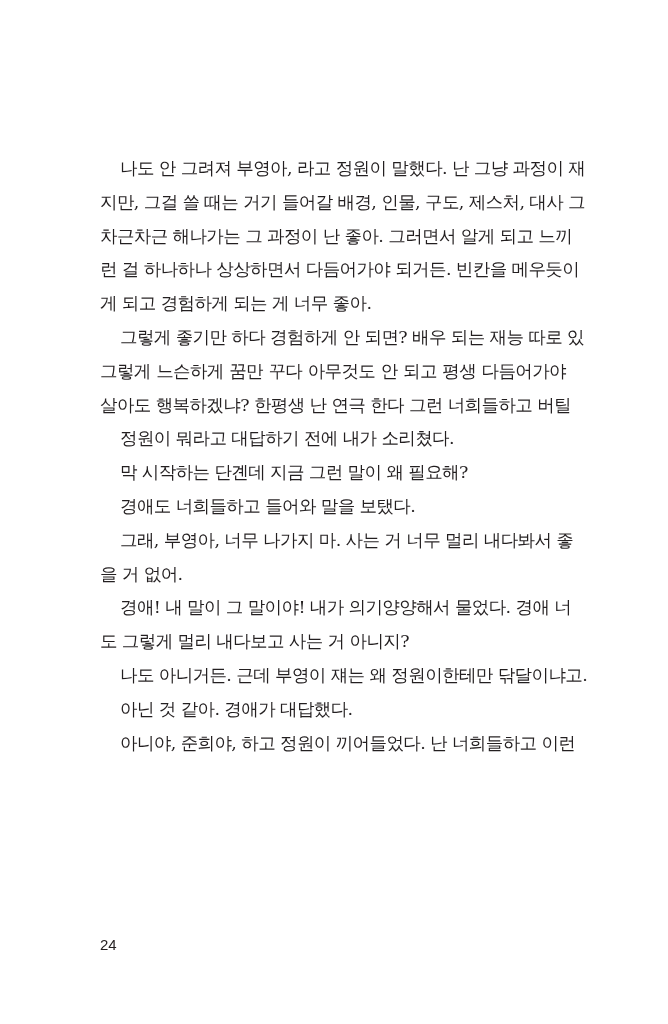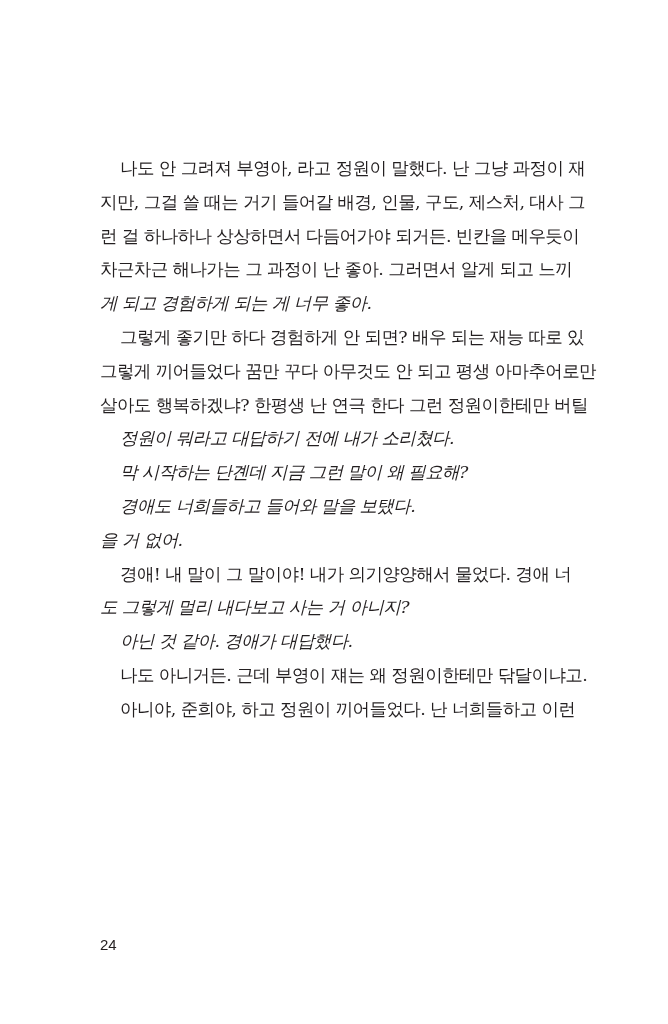--- a/index.html
+++ b/index.html
@@ -12,44 +12,45 @@
     line-height: 33.8px;
     height: 33.8px;
     color: #231f20;
     white-space: nowrap;
     text-align: justify;
     text-align-last: justify;
     letter-spacing: -0.6px;
     word-spacing: 0px;
   }
   .line.indent { padding-left: 20px; }
-  .line.last { text-align-last: left; font-style: italic; }
+  .line.last { text-align-last: left; }
   .page-number {
     position: absolute; left: 100px; top: 908px;
     font-family: Liberation Sans, sans-serif;
     font-size: 15px; color: #231f20;
   }
 </style>
 </head>
 <body>
 
 <div class="page">
   <div class="text-block">
     <div class="line indent">나도 안 그려져 부영아, 라고 정원이 말했다. 난 그냥 과정이 재</div>
     <div class="line">지만, 그걸 쓸 때는 거기 들어갈 배경, 인물, 구도, 제스처, 대사 그</div>
+    <div class="line">차근차근 해나가는 그 과정이 난 좋아. 그러면서 알게 되고 느끼</div>
     <div class="line">런 걸 하나하나 상상하면서 다듬어가야 되거든. 빈칸을 메우듯이</div>
-    <div class="line">차근차근 해나가는 그 과정이 난 좋아. 그러면서 알게 되고 느끼</div>
     <div class="line last">게 되고 경험하게 되는 게 너무 좋아.</div>
     <div class="line indent">그렇게 좋기만 하다 경험하게 안 되면? 배우 되는 재능 따로 있</div>
-    <div class="line">그렇게 끼어들었다 꿈만 꾸다 아무것도 안 되고 평생 아마추어로만</div>
-    <div class="line">살아도 행복하겠냐? 한평생 난 연극 한다 그런 정원이한테만 버틸</div>
+    <div class="line">그렇게 느슨하게 꿈만 꾸다 아무것도 안 되고 평생 다듬어가야</div>
+    <div class="line">살아도 행복하겠냐? 한평생 난 연극 한다 그런 너희들하고 버틸</div>
     <div class="line indent last">정원이 뭐라고 대답하기 전에 내가 소리쳤다.</div>
     <div class="line indent last">막 시작하는 단곈데 지금 그런 말이 왜 필요해?</div>
     <div class="line indent last">경애도 너희들하고 들어와 말을 보탰다.</div>
+    <div class="line indent">그래, 부영아, 너무 나가지 마. 사는 거 너무 멀리 내다봐서 좋</div>
     <div class="line last">을 거 없어.</div>
     <div class="line indent">경애! 내 말이 그 말이야! 내가 의기양양해서 물었다. 경애 너</div>
     <div class="line last">도 그렇게 멀리 내다보고 사는 거 아니지?</div>
+    <div class="line indent">나도 아니거든. 근데 부영이 쟤는 왜 정원이한테만 닦달이냐고.</div>
     <div class="line indent last">아닌 것 같아. 경애가 대답했다.</div>
-    <div class="line indent">나도 아니거든. 근데 부영이 쟤는 왜 정원이한테만 닦달이냐고.</div>
     <div class="line indent">아니야, 준희야, 하고 정원이 끼어들었다. 난 너희들하고 이런</div>
   </div>
   <div class="page-number">24</div>
 </div>
 
 </body></html>

